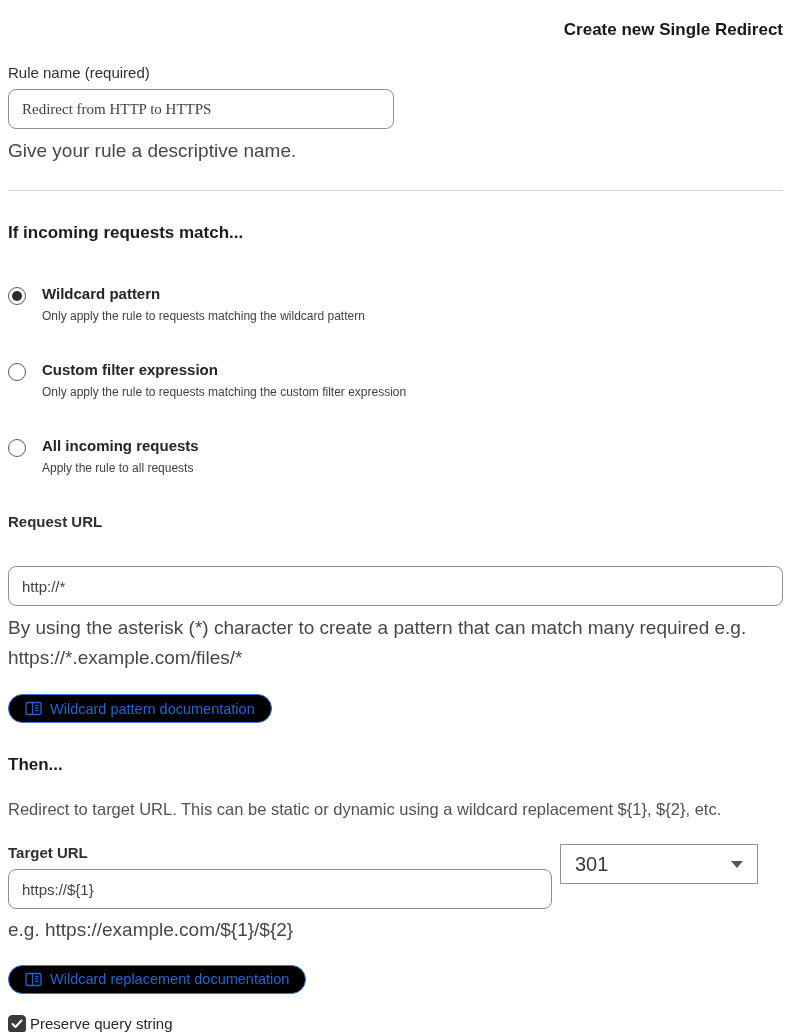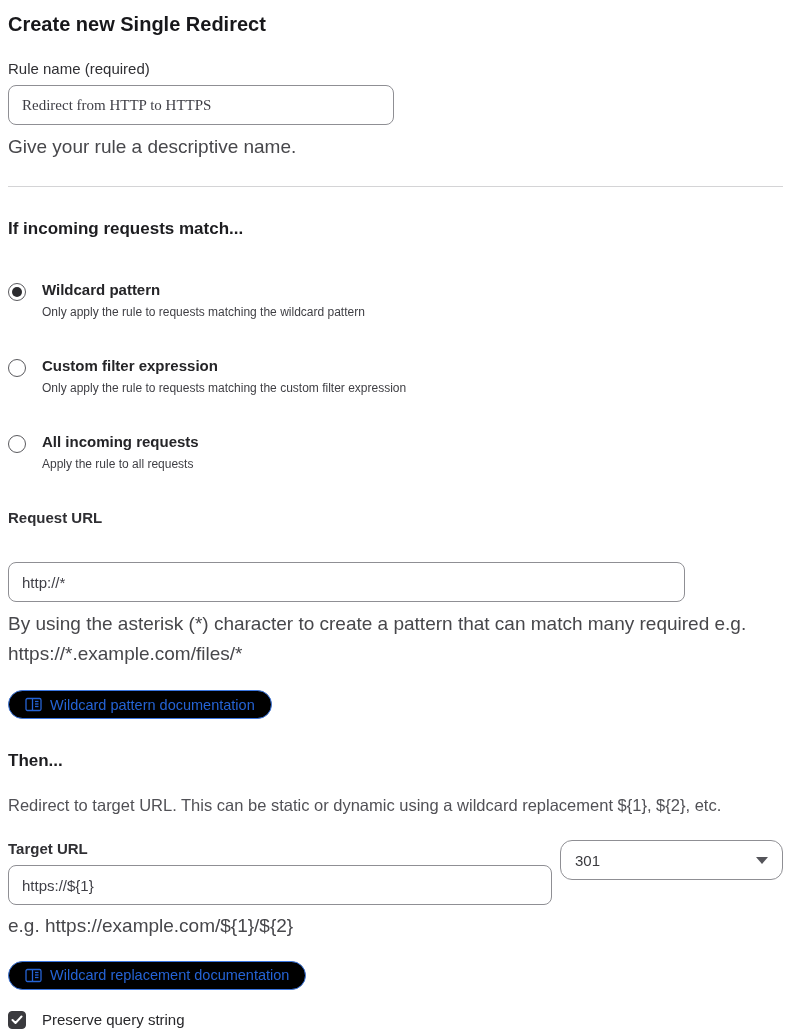--- a/index.html
+++ b/index.html
@@ -6,24 +6,25 @@
   html, body { background: #ffffff; }
   body {
     width: 791px;
     font-family: "Liberation Sans", sans-serif;
     color: #27272a;
     -webkit-font-smoothing: antialiased;
   }
   .container { padding: 6px 8px 10px 8px; }
 
   h1.page-title {
-    font-size: 20px;
+    font-size: 17px;
     font-weight: 700;
     color: #18181b;
-    margin: 7px 0 24px 0;
+    margin: 14px 0 24px 0;
+    text-align: right;
   }
 
   .field-label {
     font-size: 15px;
     color: #2f2f33;
     margin-bottom: 8px;
     display: block;
   }
   .field-label.semibold { font-weight: 700; }
 
@@ -33,21 +34,21 @@
     border-radius: 8px;
     padding: 0 13px;
     font-size: 15px;
     font-family: "Liberation Sans", sans-serif;
     color: #3f3f46;
     background: #fff;
     outline: none;
     display: block;
   }
   .rule-name-input { width: 386px; font-family: Liberation Serif, serif; }
-  .full-width { width: 677px; margin-top: 36px; }
+  .full-width { width: 775px; margin-top: 36px; }
 
   .help-text {
     font-size: 19px;
     color: #47474b;
     margin-top: 7px;
     line-height: 1.55;
   }
 
   hr.divider {
     border: none;
@@ -128,44 +129,44 @@
 
   .target-row {
     display: flex;
     gap: 8px;
     margin-top: 25px;
   }
   .target-col { width: 544px; }
   .status-col { width: 223px; }
 
   .select-box {
-    width: 223px;
+    width: 198px;
     height: 40px;
     border: 1px solid #8f8f94;
-    border-radius: 12px;
+    border-radius: 0;
     background: #fff;
     display: flex;
     align-items: center;
     justify-content: space-between;
     padding: 0 14px;
-    font-size: 15px;
+    font-size: 20px;
     color: #3a3a3e;
     cursor: pointer;
   }
   .caret-down {
     width: 0; height: 0;
     border-left: 6px solid transparent;
     border-right: 6px solid transparent;
     border-top: 7px solid #55555a;
   }
 
   .checkbox-row {
     display: flex;
     align-items: center;
-    gap: 16px;
+    gap: 4px;
     margin-top: 21px;
     cursor: pointer;
   }
   .checkbox-box {
     width: 18px; height: 18px;
     border-radius: 4px;
     border: 1px solid #3a3a3e;
     background: #fff;
     display: flex;
     align-items: center;

